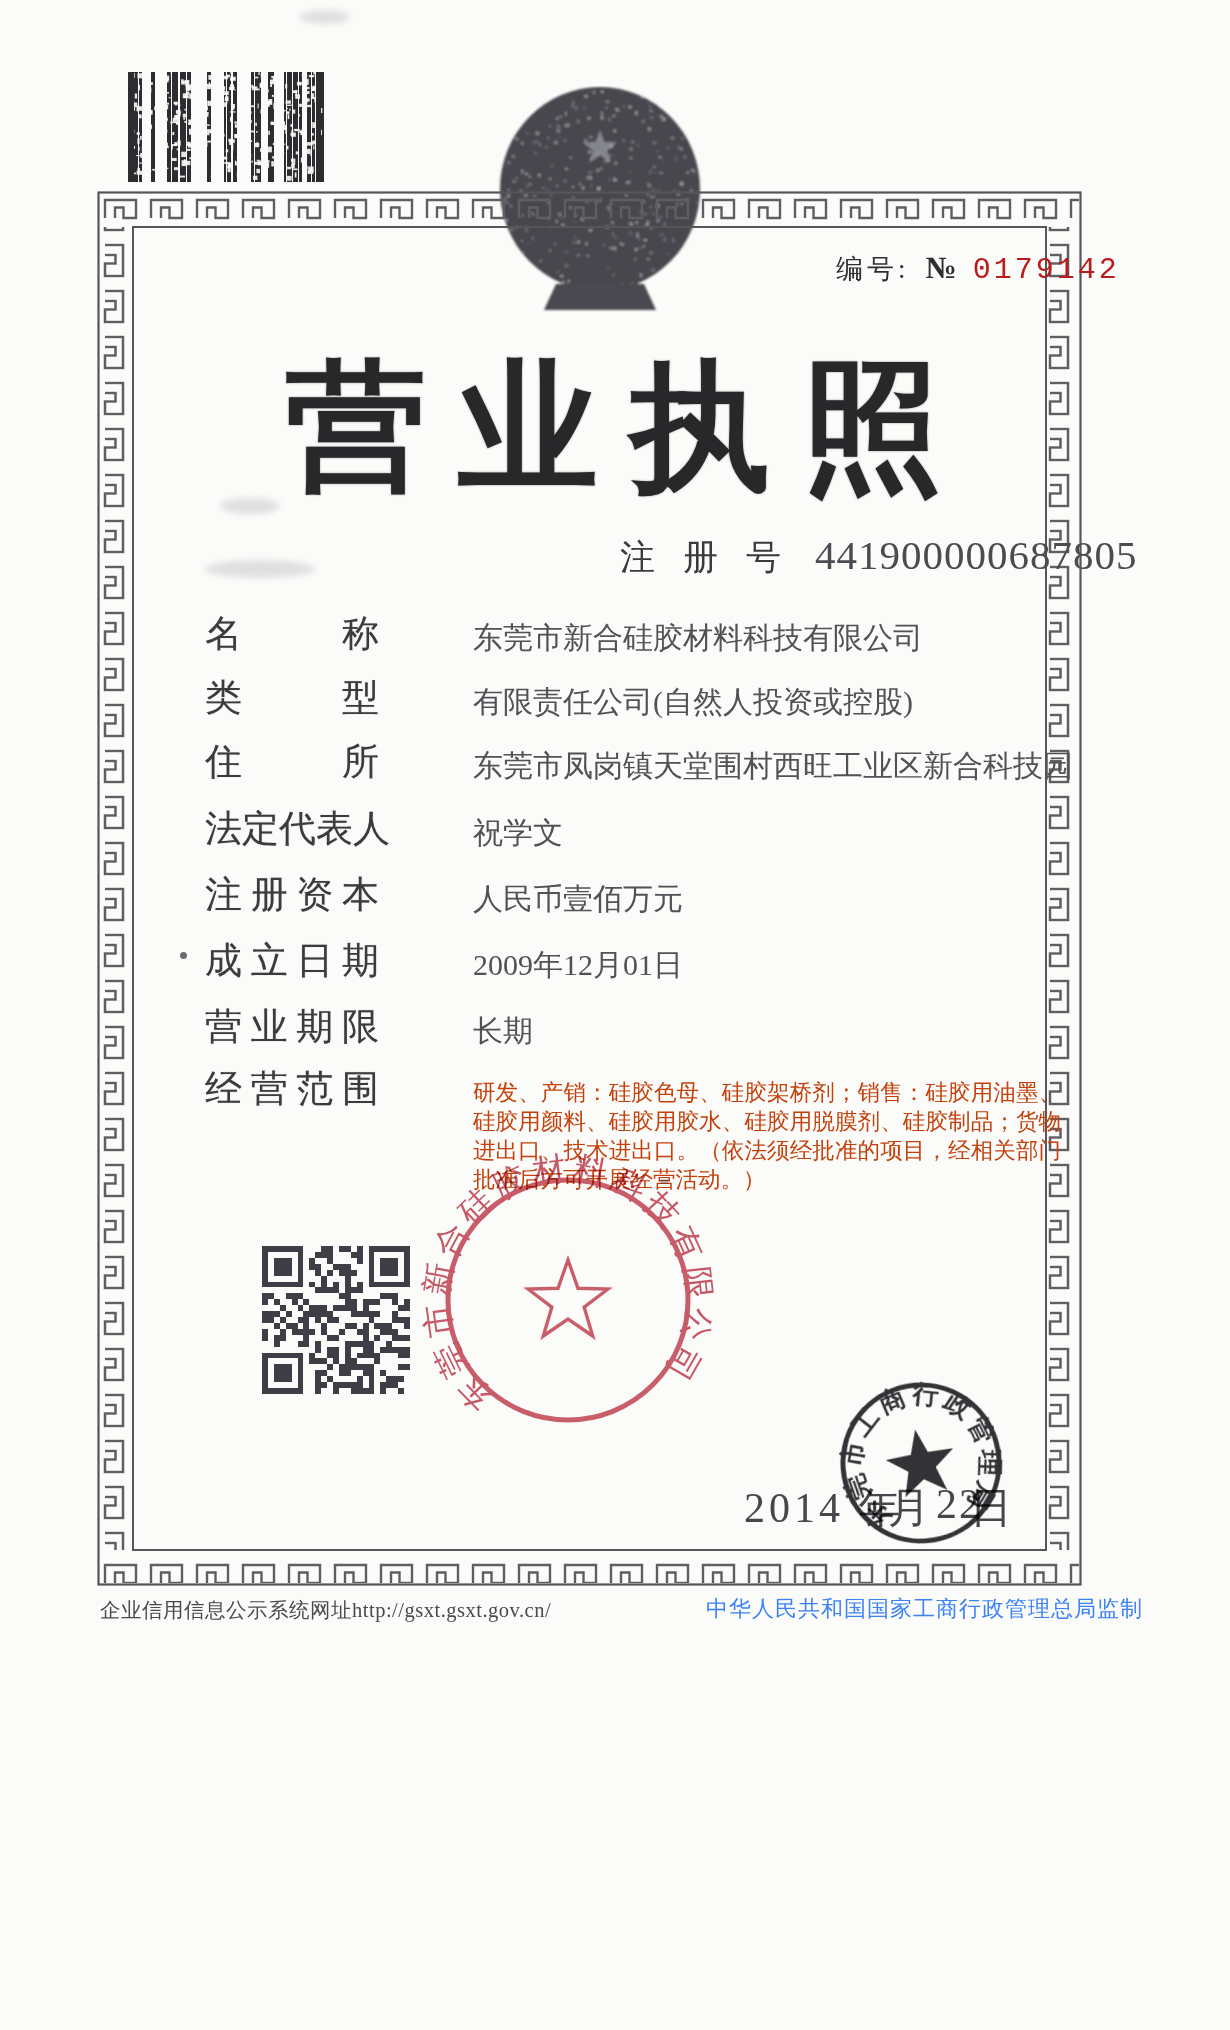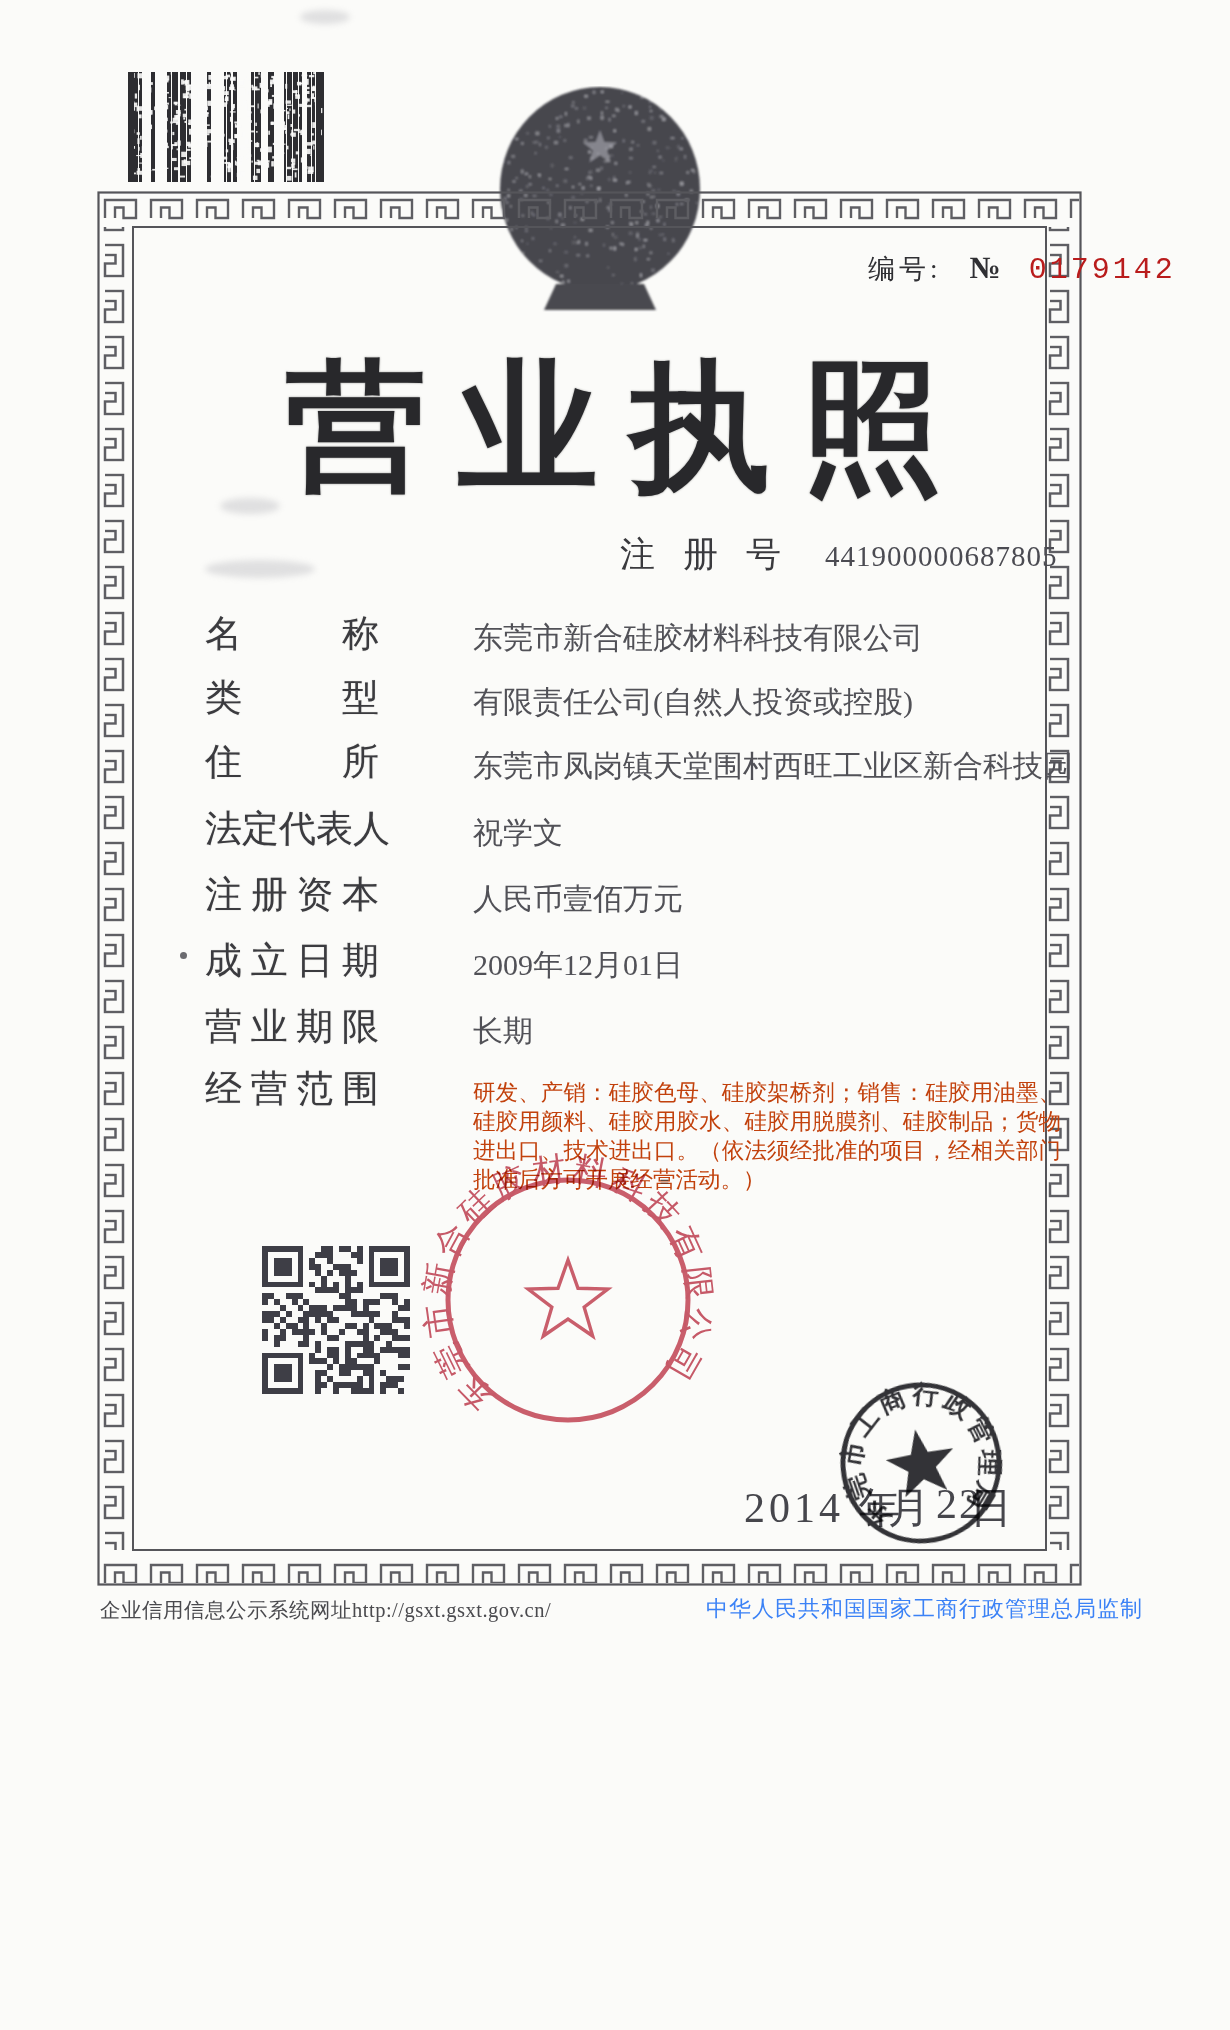--- a/index.html
+++ b/index.html
@@ -1,31 +1,31 @@
 <!DOCTYPE html>
 <html><head>
 <meta charset="utf-8">
 <style>
   html,body{margin:0;padding:0;background:#e8e8e6;}
   .page{position:relative;width:1230px;height:2030px;background:#fbfbf9;overflow:hidden;
         font-family:"Liberation Serif","DejaVu Serif",serif;color:#3c3c40;}
   .abs{position:absolute;}
   
-  .serial{left:868px;top:250px;display:flex;align-items:baseline;gap:28px;color:#2f2f33;text-align:right;}
+  .serial{left:836px;top:250px;display:flex;align-items:baseline;gap:16px;color:#2f2f33;text-align:right;}
   .serial .lbl{font-size:27px;letter-spacing:4px;}
   .serial .nosym{font-size:31px;font-weight:bold;font-family:"Liberation Serif",serif;}
   .serial .num{font-size:30px;letter-spacing:3px;font-family:"Liberation Mono","DejaVu Sans Mono",monospace;color:#b91c1c;}
   
   .title{left:286px;top:326px;font-size:140px;line-height:1.15;font-weight:bold;
          font-family:"DejaVu Sans","Liberation Sans",sans-serif;color:#28282b;
          letter-spacing:32px;text-shadow:0 0 2px rgba(40,40,40,.55);white-space:nowrap;margin-top:20px;}
   
   .regline{left:620px;top:531px;display:flex;align-items:baseline;}
   .regline .lbl{font-size:35px;letter-spacing:28px;color:#3a3a3e;}
-  .regline .num{font-size:29px;letter-spacing:1px;margin-left:16px;color:#4b4b52;}
+  .regline .num{font-size:41px;letter-spacing:1px;margin-left:6px;color:#4b4b52;}
   
   .frow{left:205px;width:880px;}
   .flabel{position:absolute;left:0;top:0;width:174px;display:flex;justify-content:space-between;
           font-size:37px;line-height:1;color:#3b3b3f;text-shadow:0 0 1px rgba(60,60,60,.4);}
   .fvalue{position:absolute;left:268px;top:5px;font-size:30px;line-height:1.2;color:#515157;white-space:nowrap;}
   .fvalue.scope{top:8px;font-size:22.5px;line-height:29px;width:588px;white-space:normal;text-align:justify;color:#c2410c;}
   .scope-mark{position:absolute;left:452px;top:102px;font-size:15px;color:#3c3c3c;letter-spacing:-2px;}
   
   .registrar{left:617px;top:1424px;font-size:38px;letter-spacing:18px;color:#3b3b3f;}
   .dateline{left:0;top:1480px;width:1230px;height:50px;font-size:42px;color:#46464c;}

